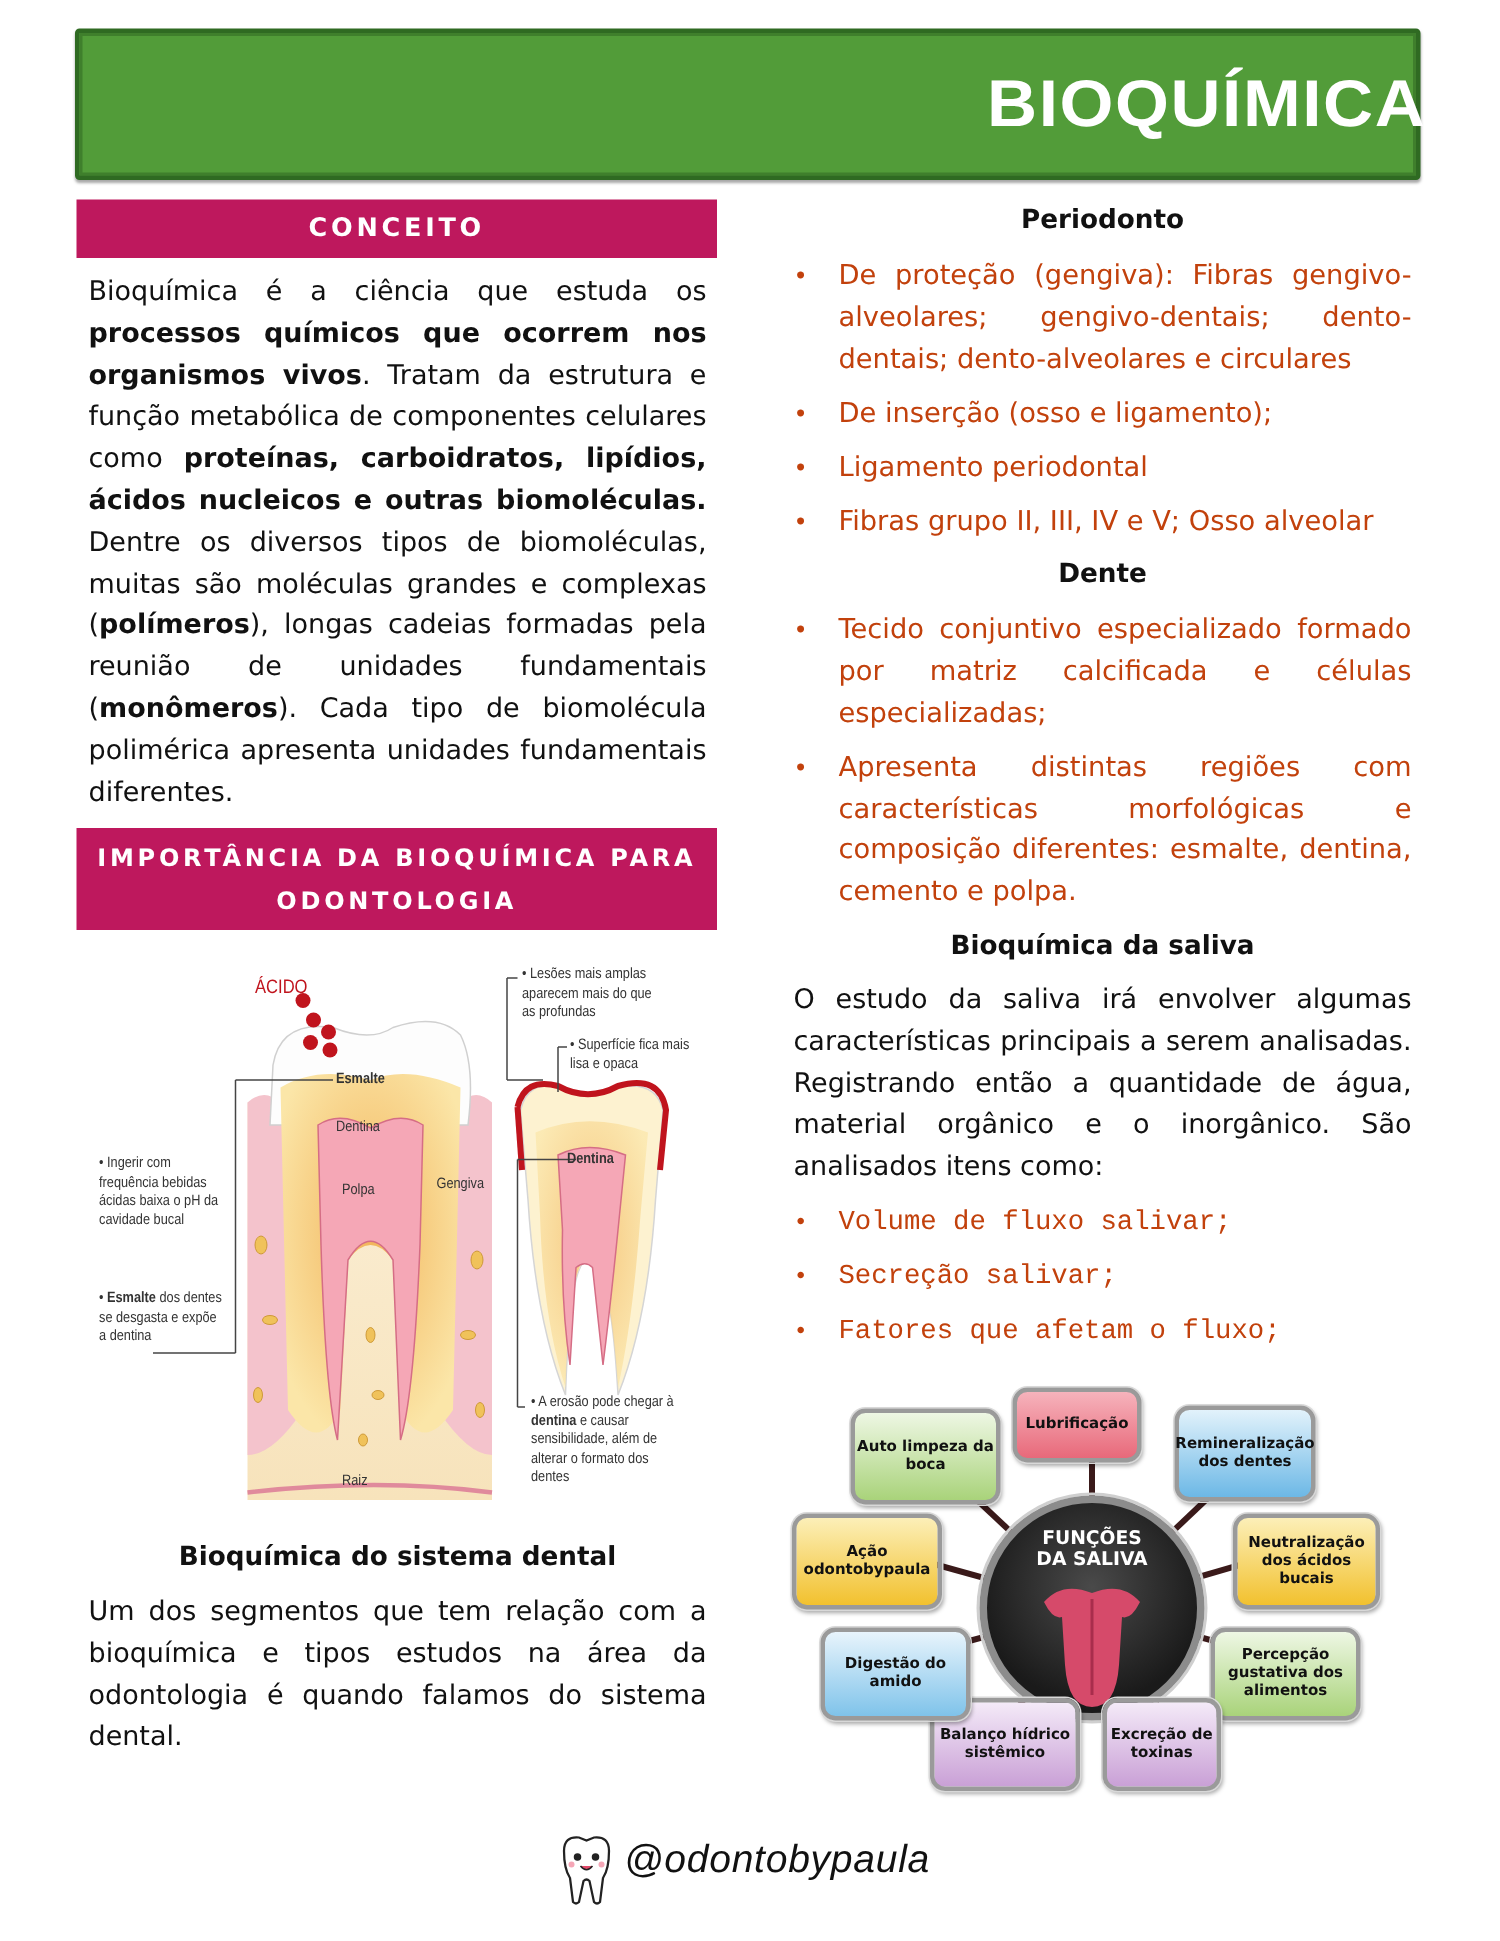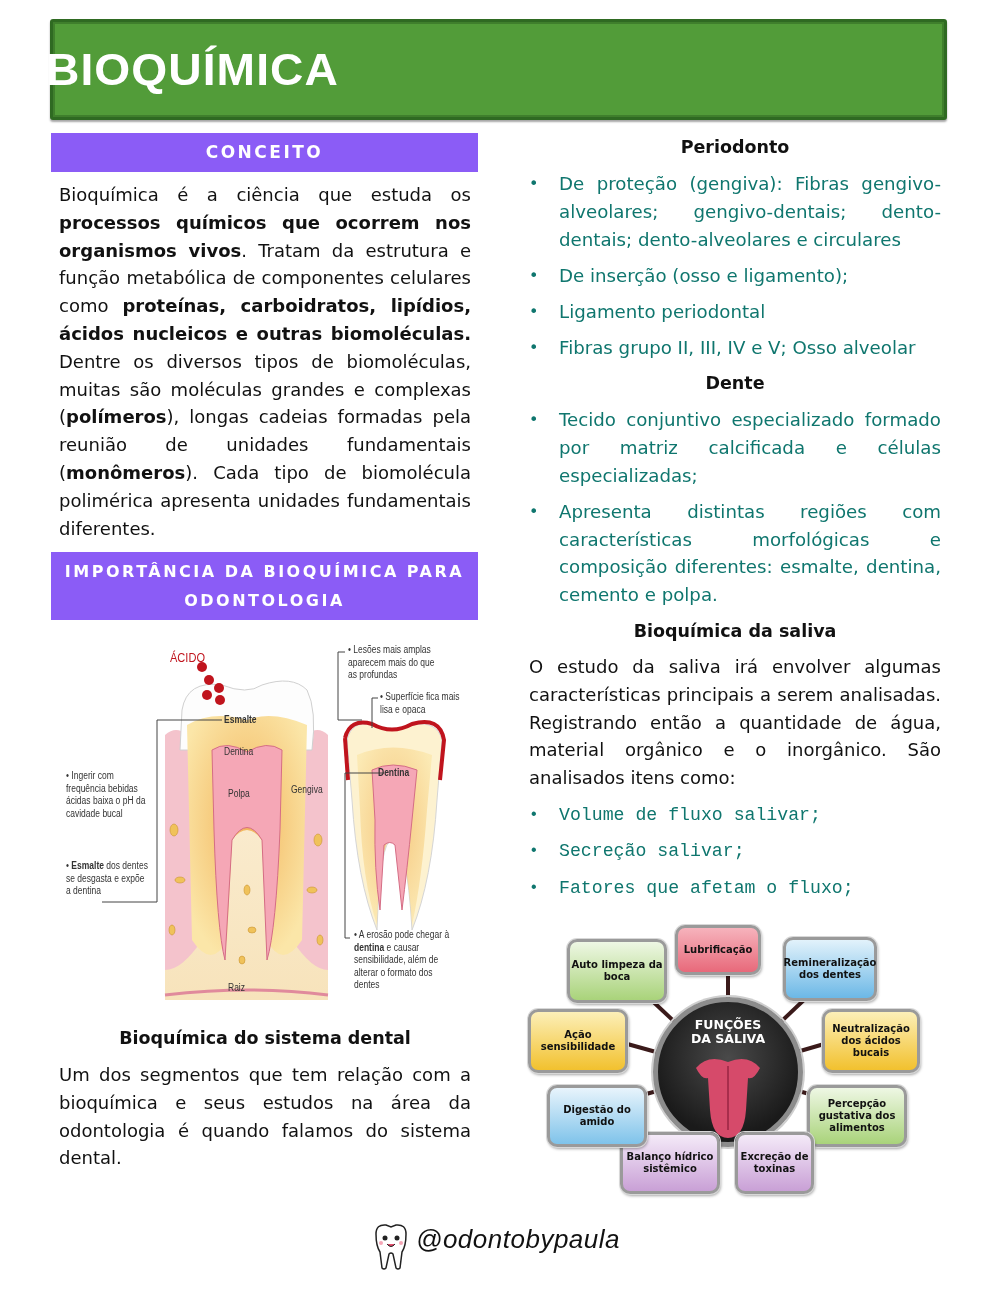--- a/index.html
+++ b/index.html
@@ -3,50 +3,50 @@
 <meta charset="utf-8">
 <style>
   * { box-sizing: border-box; margin: 0; padding: 0; }
   html, body { width: 1000px; height: 1294px; background: #ffffff; overflow: hidden; }
   body { position: relative; font-family: "Liberation Sans", "DejaVu Sans", sans-serif; color: #111; }
 
   .title-bar {
     position: absolute; left: 50px; top: 19px; width: 897px; height: 101px;
     background: #529c39; border: 3px solid #2f6a22; border-radius: 3px;
     box-shadow: inset 0 0 0 2px #3f7f2c, 0 2px 2px rgba(0,0,0,0.35);
-    display: flex; align-items: center; justify-content: flex-start;
+    display: flex; align-items: center; justify-content: flex-end;
   }
   .title-bar h1 {
     color: #fff; font-family: "Liberation Sans", sans-serif; font-weight: 700;
     font-size: 44px; letter-spacing: 1px; transform: scaleX(1.05);
   }
 
   .sec-header {
-    position: absolute; background: #8b5cf6; color: #fff; text-align: center;
+    position: absolute; background: #be185d; color: #fff; text-align: center;
     font-family: "DejaVu Sans", sans-serif; font-weight: 700; letter-spacing: 2.5px;
   }
   .sec-conceito { left: 51px; top: 133px; width: 427px; height: 39px; font-size: 17px; line-height: 39px; }
   .sec-import { left: 51px; top: 552px; width: 427px; height: 68px; font-size: 16px; line-height: 29px; padding-top: 5px; }
 
   .para {
     position: absolute; font-family: "DejaVu Sans", sans-serif; font-size: 18px;
     line-height: 27.8px; text-align: justify; color: #111;
   }
   .para b { font-weight: 700; }
   .p-conceito { left: 59px; top: 181px; width: 412px; }
   .p-sistema { left: 59px; top: 1061px; width: 412px; }
   .p-saliva { left: 529px; top: 653px; width: 412px; }
 
   .sub-h {
     position: absolute; font-family: "DejaVu Sans", sans-serif; font-weight: 700;
     font-size: 17.5px; text-align: center; color: #111;
   }
 
   .blist { position: absolute; list-style: none; font-family: "DejaVu Sans", sans-serif;
-    font-size: 18.2px; line-height: 27.8px; color: #0f766e; }
+    font-size: 18.2px; line-height: 27.8px; color: #c2410c; }
   .blist li { position: relative; padding-left: 30px; text-align: justify; margin-bottom: 8.5px; }
   .blist li::before { content: "•"; position: absolute; left: 0; top: 0; font-size: 16px; }
 
   
   .tooth-fig { position: absolute; left: 62px; top: 640px; width: 400px; height: 365px; }
   .tooth-fig .ann { position: absolute; font-family: "Liberation Sans", sans-serif;
     font-size: 10px; line-height: 12.5px; color: #333; transform: scaleX(0.85); transform-origin: left top; }
   .tooth-fig .lbl { position: absolute; font-family: "Liberation Sans", sans-serif; font-size: 10px; color: #333; transform: scaleX(0.85); transform-origin: left top; }
 
   
@@ -160,21 +160,21 @@
   <div class="lbl" style="left:316px;top:127px;font-weight:700;">Dentina</div>
 
   <div class="ann" style="left:286px;top:4px;width:110px;">• Lesões mais amplas aparecem mais do que as profundas</div>
   <div class="ann" style="left:318px;top:51px;width:95px;">• Superfície fica mais lisa e opaca</div>
   <div class="ann" style="left:4px;top:130px;width:100px;">• Ingerir com frequência bebidas ácidas baixa o pH da cavidade bucal</div>
   <div class="ann" style="left:4px;top:220px;width:100px;">• <b>Esmalte</b><span> dos dentes se desgasta e expõe a dentina</span></div>
   <div class="ann" style="left:292px;top:289px;width:118px;"><span>• A erosão pode chegar à </span><b>dentina</b><span> e causar sensibilidade, além de alterar o formato dos dentes</span></div>
 </div>
 
 <div class="sub-h" style="left:59px;top:1028px;width:412px;">Bioquímica do sistema dental</div>
-<p class="para p-sistema">Um dos segmentos que tem relação com a bioquímica e seus estudos na área da odontologia é quando falamos do sistema dental.</p>
+<p class="para p-sistema">Um dos segmentos que tem relação com a bioquímica e tipos estudos na área da odontologia é quando falamos do sistema dental.</p>
 
 <div class="sub-h" style="left:529px;top:137px;width:412px;">Periodonto</div>
 <ul class="blist" style="left:529px;top:170px;width:412px;">
   <li>De proteção (gengiva): Fibras gengivo-alveolares; gengivo-dentais; dento-dentais; dento-alveolares e circulares</li>
   <li>De inserção (osso e ligamento);</li>
   <li>Ligamento periodontal</li>
   <li>Fibras grupo II, III, IV e V; Osso alveolar</li>
 </ul>
 
 <div class="sub-h" style="left:529px;top:373px;width:412px;">Dente</div>
@@ -217,21 +217,21 @@
     </svg>
   </div>
 
   <div class="sbox" style="left:150px;top:0px;width:86px;height:50px;background:linear-gradient(#f6b3bc,#e8697a);">Lubrificação</div>
   <div class="sbox" style="left:258px;top:12px;width:94px;height:64px;background:linear-gradient(#e2f2fb,#6cb8e6);">Remineralização dos dentes</div>
   <div class="sbox" style="left:297px;top:84px;width:98px;height:64px;background:linear-gradient(#fcefb8,#f2c12e);">Neutralização dos ácidos bucais</div>
   <div class="sbox" style="left:282px;top:160px;width:100px;height:62px;background:linear-gradient(#eef7e4,#a9d37a);">Percepção gustativa dos alimentos</div>
   <div class="sbox" style="left:210px;top:207px;width:79px;height:62px;background:linear-gradient(#f4eaf8,#c9a0d6);">Excreção de toxinas</div>
   <div class="sbox" style="left:95px;top:207px;width:100px;height:62px;background:linear-gradient(#f4eaf8,#c9a0d6);">Balanço hídrico sistêmico</div>
   <div class="sbox" style="left:22px;top:160px;width:100px;height:62px;background:linear-gradient(#e8f4fc,#7fc3ea);">Digestão do amido</div>
-  <div class="sbox" style="left:3px;top:84px;width:100px;height:64px;background:linear-gradient(#fcefb8,#f2c12e);">Ação sensibilidade</div>
+  <div class="sbox" style="left:3px;top:84px;width:100px;height:64px;background:linear-gradient(#fcefb8,#f2c12e);">Ação odontobypaula</div>
   <div class="sbox" style="left:42px;top:14px;width:100px;height:64px;background:linear-gradient(#eef7e4,#a9d37a);">Auto limpeza da boca</div>
 </div>
 
 <div class="footer">
   <svg width="42" height="50" style="position:absolute;left:2px;top:4px;">
     <path d="M6 12 Q6 2 16 3 Q21 5 21 5 Q21 5 26 3 Q36 2 36 12 Q36 24 32 30 L30 46 Q28 48 26 46 L23 32 Q21 30 19 32 L16 46 Q14 48 12 46 L10 30 Q6 24 6 12 Z" fill="#fff" stroke="#222" stroke-width="1.5"></path>
     <circle cx="15" cy="16" r="2.5" fill="#222"></circle>
       <circle cx="27" cy="16" r="2.5" fill="#222"></circle>
     <path d="M17 22 Q21 27 25 22" fill="#e24b6b" stroke="#222" stroke-width="1"></path>
     <circle cx="11" cy="21" r="2" fill="#f5a6b6"></circle>

